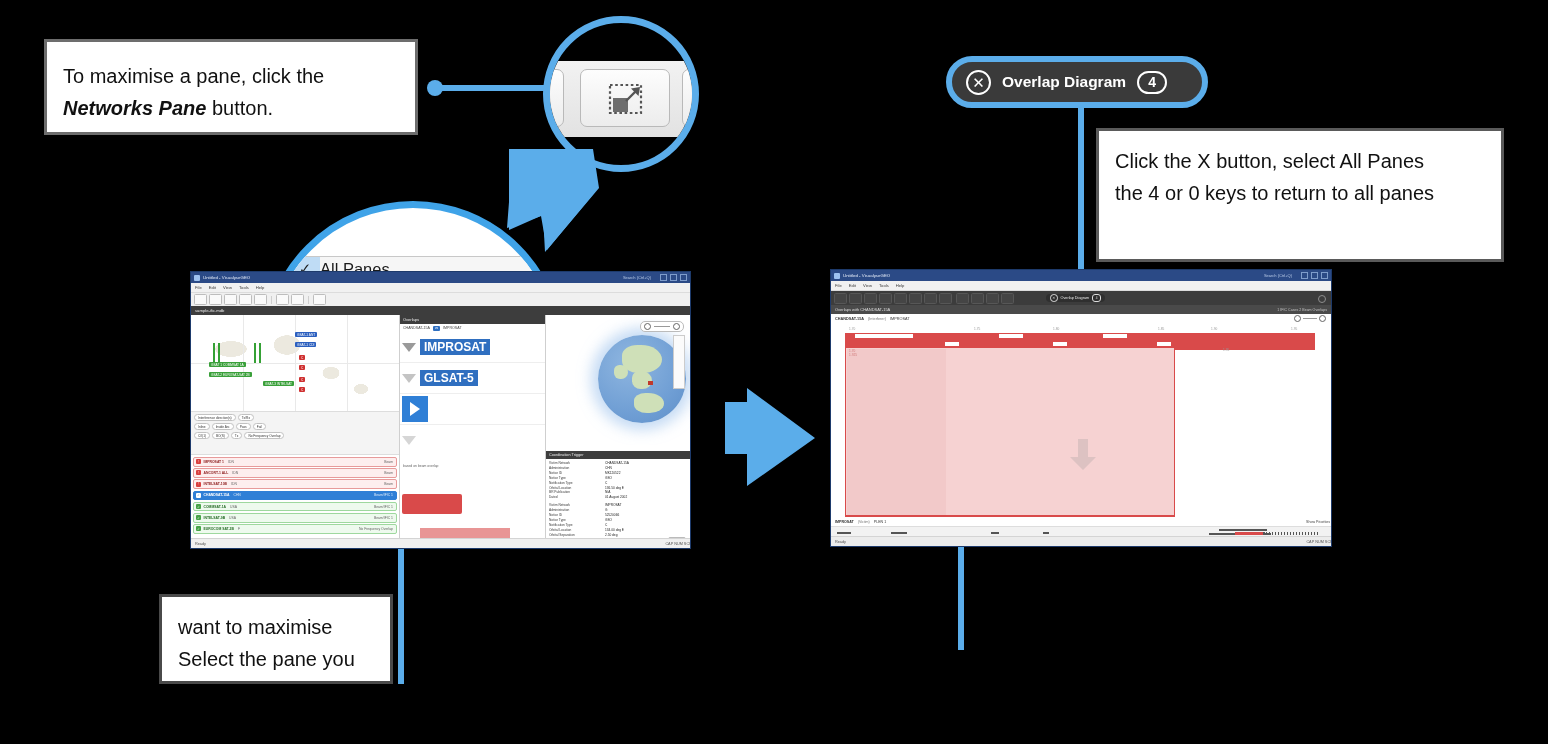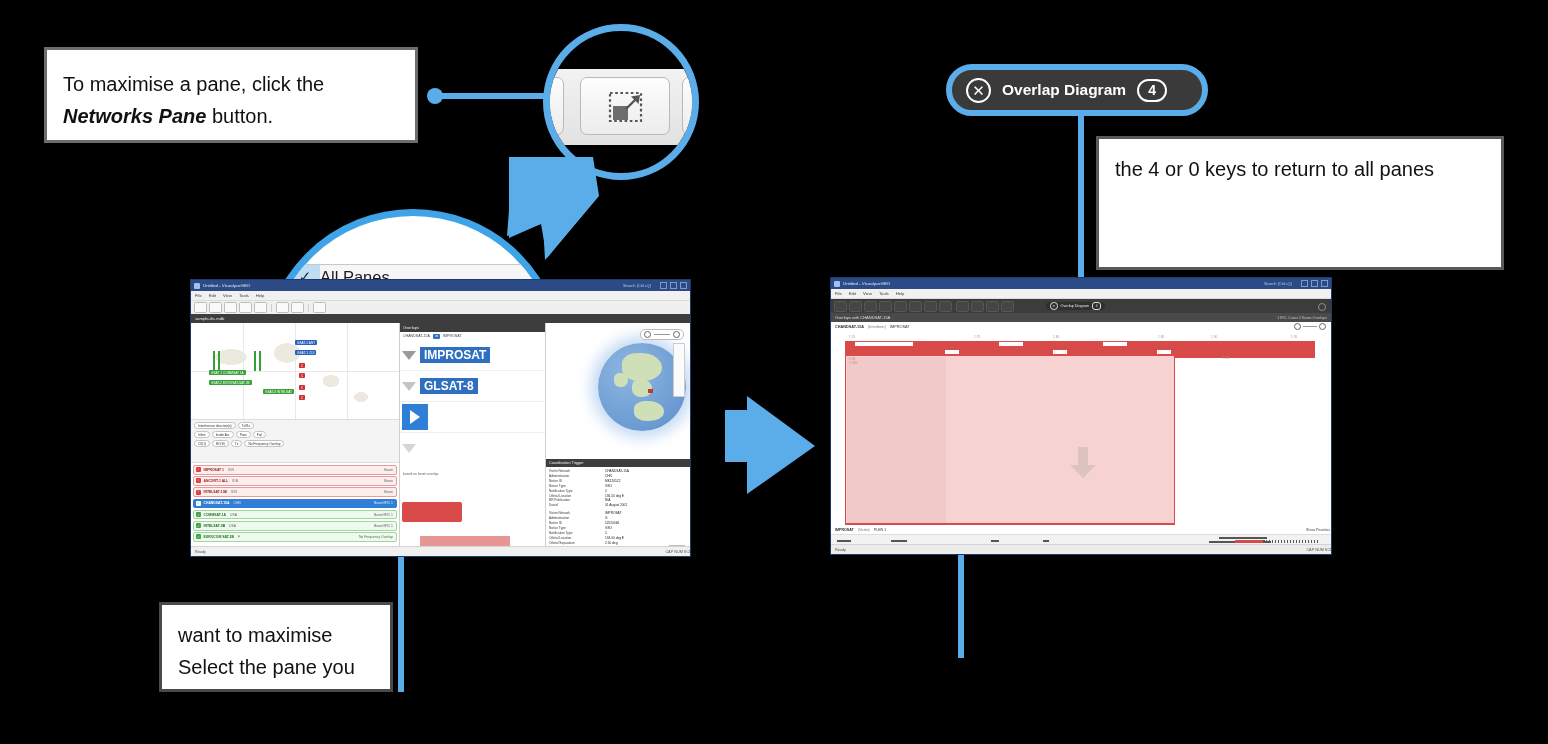--- a/index.html
+++ b/index.html
@@ -1,21 +1,21 @@
 <!DOCTYPE html>
 <html><head>
 <meta charset="utf-8">
 <style>
   html,body{margin:0;padding:0;}
   body{
     width:1548px;height:744px;background:#000;overflow:hidden;
     font-family:"Liberation Sans", sans-serif;
     position:relative;
   }
-  .stage{position:absolute;left:0;top:12px;width:1548px;height:632px;}
+  .stage{position:absolute;left:0;top:4px;width:1548px;height:632px;}
 
   
   .callout{
     position:absolute;background:#fff;border:3px solid #6d6d6d;
     box-sizing:border-box;padding:14px 16px;color:#111;
   }
   .callout .ln{display:block;font-size:20px;line-height:1.62;white-space:pre;}
   .callout .em{font-style:italic;font-weight:bold;}
 
   #callout-maximise{left:44px;top:35px;width:374px;height:96px;padding-top:18px;}
@@ -293,20 +293,21 @@
 
   <div id="pane-badge">
     <div class="xc">✕</div>
     <div class="ptxt">Overlap Diagram</div>
     <div class="num">4</div>
   </div>
   <div class="conn-line" style="left:1078px;top:104px;width:6px;height:177px;"></div>
   <div class="conn-dot" style="left:1073px;top:272px;"></div>
 
   <div class="callout" id="callout-return">
+    <span class="ln">Click the X button, select All Panes</span>
     <span class="ln">the 4 or 0 keys to return to all panes</span>
   </div>
 
   <div class="callout" id="callout-select">
     <span class="ln">want to maximise</span>
     <span class="ln">Select the pane you</span>
   </div>
   <div class="conn-line" style="left:398px;top:498px;width:6px;height:182px;"></div>
   <div class="conn-dot" style="left:393px;top:492px;"></div>
 
@@ -440,21 +441,21 @@
           <span>CHANDSAT-15A</span>
           <span class="ov-chip">vs</span>
           <span>IMPROSAT</span>
         </div>
         <div class="ovrow">
           <div class="tri"></div>
           <div class="bignet">IMPROSAT</div>
         </div>
         <div class="ovrow">
           <div class="tri" style="border-top-color:#c4c4c4;"></div>
-          <div class="bignet">GLSAT-8</div>
+          <div class="bignet">GLSAT-5</div>
         </div>
         <div class="ovrow">
           <div class="playbox">
               <div class="play"></div>
             </div>
         </div>
         <div class="ovrow" style="border-bottom:none;">
           <div class="tri" style="border-top-color:#d6d6d6;"></div>
         </div>
         <div style="position:absolute;left:3px;bottom:86px;font-size:3.4px;color:#666;">based on beam overlap</div>

